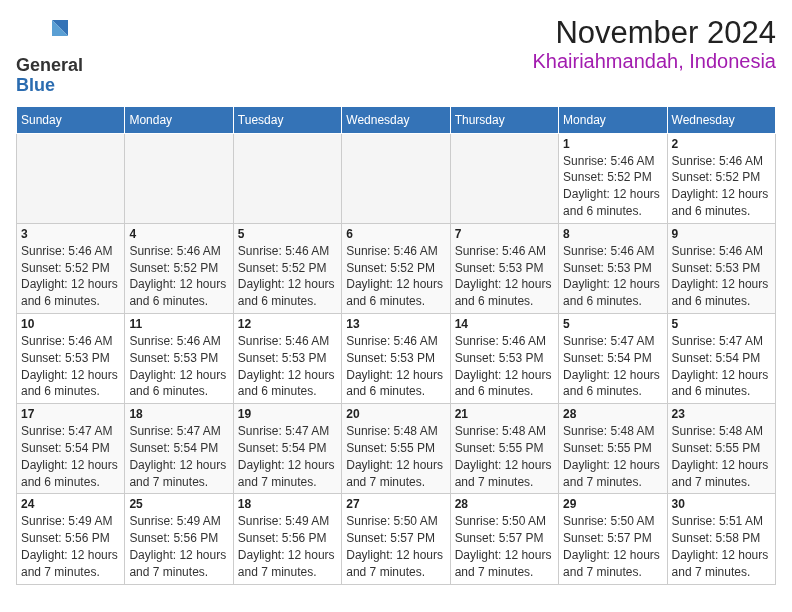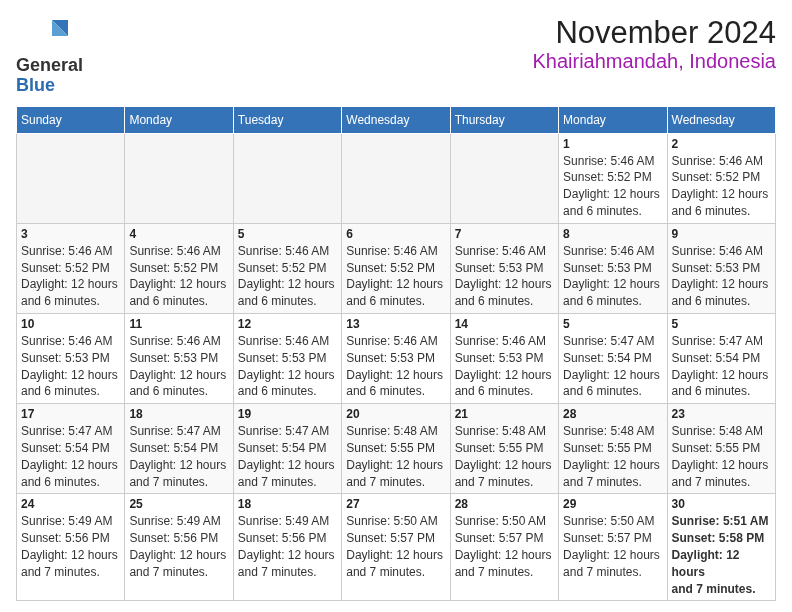--- a/index.html
+++ b/index.html
@@ -331,20 +331,20 @@
         </td>
         <td>
           <span class="day-num">29</span>
           <div class="day-info" style="white-space: pre-line;">Sunrise: 5:50 AM
 Sunset: 5:57 PM
 Daylight: 12 hours
 and 7 minutes.</div>
         </td>
         <td>
           <span class="day-num">30</span>
-          <div class="day-info" style="white-space: pre-line; font-weight: bold;">Sunrise: 5:51 AM
+          <div class="day-info" style="white-space: pre-line;">Sunrise: 5:51 AM
 Sunset: 5:58 PM
 Daylight: 12 hours
 and 7 minutes.</div>
         </td>
       </tr>
     </tbody>
 </table>
 
 </body></html>

